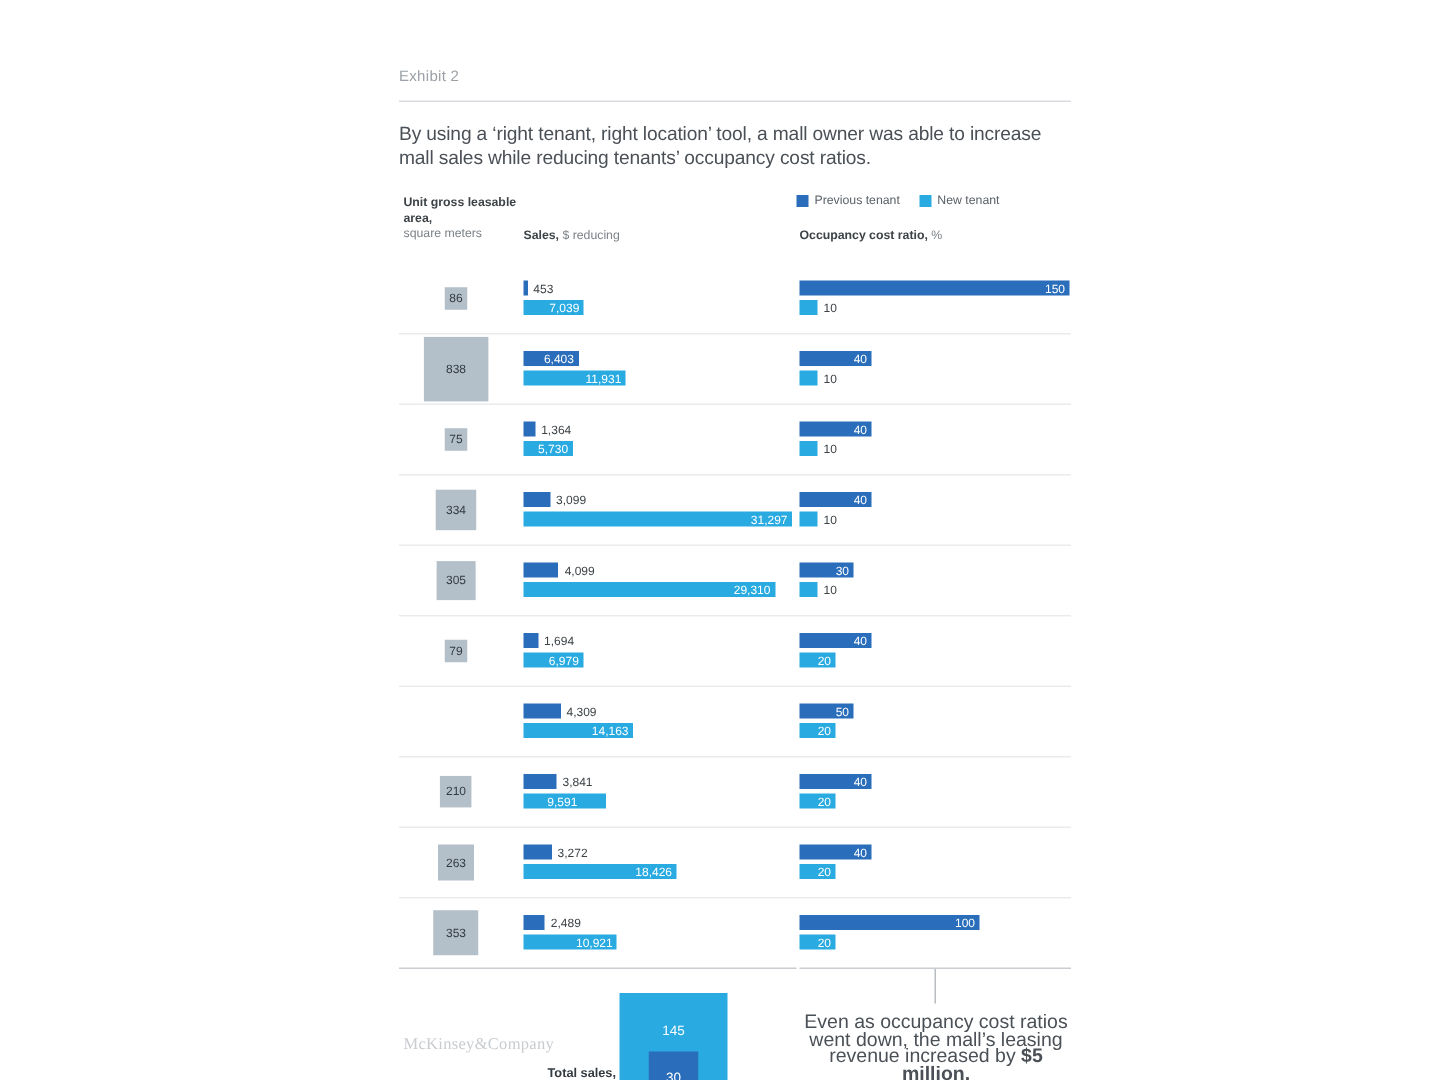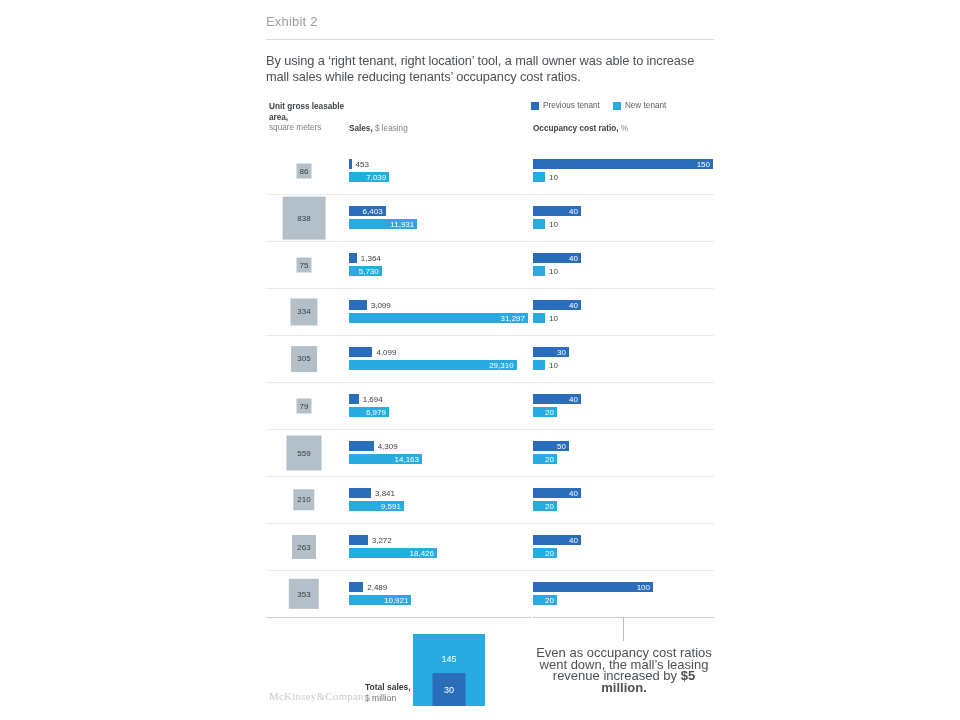--- a/index.html
+++ b/index.html
@@ -23,24 +23,25 @@
     position: absolute;
     left: 266px;
     top: 8px;
     width: 448px;
     height: 706px;
     background: #ffffff;
   }
 
   
   .exhibit-label {
-    font-size: 13px;
+    font-size: 10px;
     color: #9aa0a6;
     letter-spacing: .2px;
     padding-top: 6px;
+    margin-top: 32px;
   }
   .header-rule {
     margin-top: 10px;
     border-top: 1px solid #d8dbdf;
   }
   .title {
     margin-top: 13px;
     font-size: 12.8px;
     line-height: 15.5px;
     color: #4a5056;
@@ -284,21 +285,21 @@
     <div class="header-rule"></div>
     <div class="title">By using a ‘right tenant, right location’ tool, a mall owner was able to increase mall sales while reducing tenants’ occupancy cost ratios.</div>
 
     <div class="colheads">
       <div class="ch-area">
         <span class="b">Unit gross leasable area,</span><br>
         <span class="n">square meters</span>
       </div>
       <div class="ch-sales">
         <span class="b">Sales,</span>
-        <span>$ leasing</span>
+        <span>$ reducing</span>
       </div>
       <div class="ch-occ">
         <span class="b">Occupancy cost ratio,</span>
         <span>%</span>
       </div>
       <div class="legend">
         <div class="legend-item">
           <span class="legend-sw" id="sw-prev" style="background: rgb(42, 110, 187);"></span>
           <span>Previous tenant</span>
         </div>
@@ -480,25 +481,20 @@
               </div>
             </div>
             <div class="bar-line new">
               <div class="bar new" style="width: 24px; background: rgb(41, 171, 226);">
                 <span class="inlbl">20</span>
               </div>
             </div>
           </div>
         </div>
         <div class="row">
-          <div class="area-cell">
-            <div class="area-sq" style="width: 34.9919px; height: 34.9919px;">
-              <span>559</span>
-            </div>
-          </div>
           <div class="bar-group sales">
             <div class="bar-line prev">
               <div class="bar prev" style="width: 24.6475px; background: rgb(42, 110, 187);"></div>
               <span class="outlbl">4,309</span>
             </div>
             <div class="bar-line new">
               <div class="bar new" style="width: 73px; background: rgb(41, 171, 226);">
                 <span class="inlbl">14,163</span>
               </div>
             </div>
@@ -521,21 +517,21 @@
             <div class="area-sq" style="width: 21.4472px; height: 21.4472px;">
               <span>210</span>
             </div>
           </div>
           <div class="bar-group sales">
             <div class="bar-line prev">
               <div class="bar prev" style="width: 21.9705px; background: rgb(42, 110, 187);"></div>
               <span class="outlbl">3,841</span>
             </div>
             <div class="bar-line new">
-              <div class="bar new" style="width: 54.8605px; background: rgb(41, 171, 226);">
+              <div class="bar new" style="width: 54.8605px; background: rgb(41, 171, 226); justify-content: center;">
                 <span class="inlbl">9,591</span>
               </div>
             </div>
           </div>
           <div class="bar-group occ">
             <div class="bar-line prev">
               <div class="bar prev" style="width: 48px; background: rgb(42, 110, 187);">
                 <span class="inlbl">40</span>
               </div>
             </div>
@@ -551,21 +547,21 @@
             <div class="area-sq" style="width: 24.0016px; height: 24.0016px;">
               <span>263</span>
             </div>
           </div>
           <div class="bar-group sales">
             <div class="bar-line prev">
               <div class="bar prev" style="width: 18.7158px; background: rgb(42, 110, 187);"></div>
               <span class="outlbl">3,272</span>
             </div>
             <div class="bar-line new">
-              <div class="bar new" style="width: 88px; background: rgb(41, 171, 226);">
+              <div class="bar new" style="width: 102px; background: rgb(41, 171, 226);">
                 <span class="inlbl">18,426</span>
               </div>
             </div>
           </div>
           <div class="bar-group occ">
             <div class="bar-line prev">
               <div class="bar prev" style="width: 48px; background: rgb(42, 110, 187);">
                 <span class="inlbl">40</span>
               </div>
             </div>

